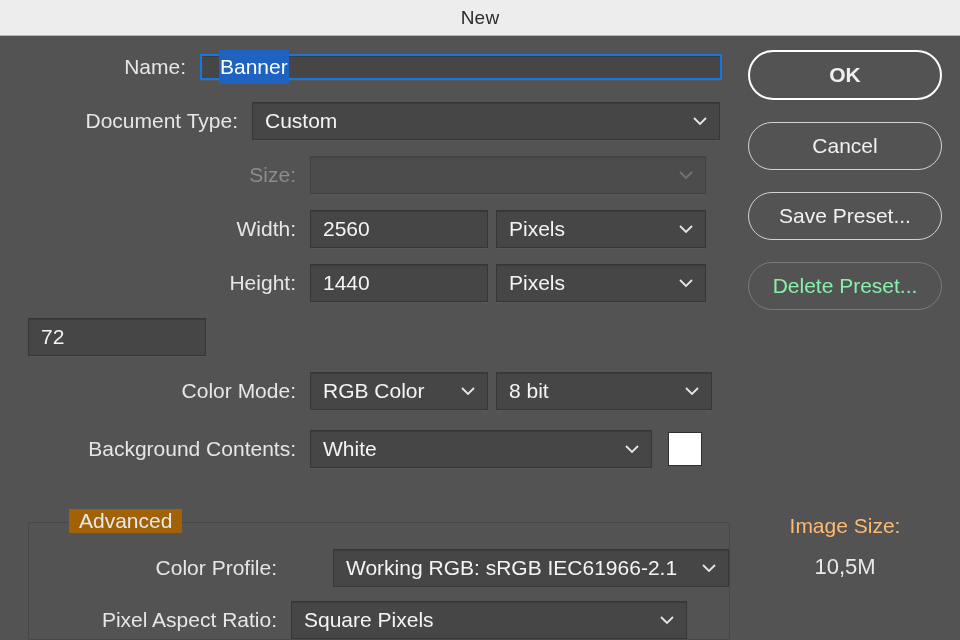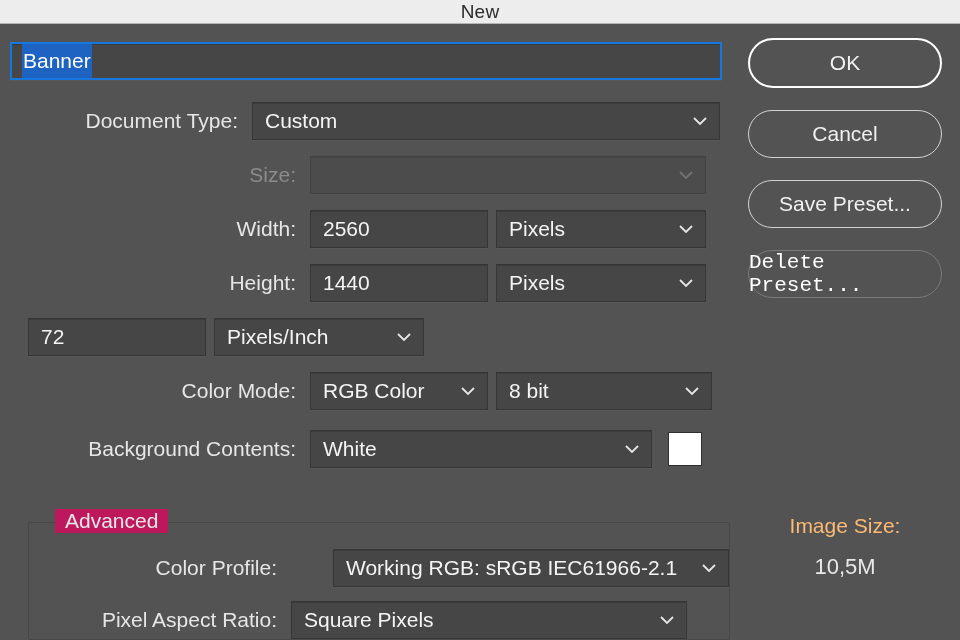--- a/index.html
+++ b/index.html
@@ -64,27 +64,26 @@
     color: #f0f0f0;
     font-size: 21px;
     display: flex;
     align-items: center;
     justify-content: center;
     cursor: default;
   }
   .pill-btn.primary {
     border-width: 2.5px;
     border-color: #ffffff;
-    font-weight: 400;
+    font-weight: 700;
     text-align: right;
   }
   .pill-btn.disabled {
     border-color: #7a7a7a;
-    color: #ffffff;
-    font-family: Liberation Mono, monospace;
+    color: #86efac;
   }
 
   .row {
     display: flex;
     align-items: center;
     margin-bottom: 16px;
   }
   .label {
     width: 268px;
     text-align: right;
@@ -105,22 +104,22 @@
     font-size: 21px;
     padding: 0 12px;
     display: flex;
     align-items: center;
     position: relative;
     box-sizing: border-box;
   }
   .text-input { flex: 1; }
   .text-input.selected {
     border: 2px solid #1677e0;
-    padding: 0 10px;
-    height: 38px;
+    padding: 0 17px;
+    height: 26px;
   }
   .sel-bg {
     background: #1e62c2;
     color: #ffffff;
     padding: 0 1px;
     border-radius: 1px;
     line-height: 34px;
     display: inline-block;
   }
 
@@ -158,22 +157,22 @@
   .adv-group {
     border: 1px solid #474747;
     border-radius: 2px;
     margin: 0 0 0 18px;
     padding-top: 26px;
     position: relative;
   }
   .adv-legend {
     position: absolute;
     top: -14px;
-    left: 26px;
-    background: #be185d;
+    left: 40px;
+    background: #a16207;
     padding: 0 10px;
     font-size: 21px;
   }
 
   .imgsize-block {
     margin-top: auto;
     text-align: center;
     padding-bottom: 60px;
     padding-top: 170px;
   }
@@ -190,20 +189,21 @@
 
   <div class="titlebar">
     <span>New</span>
   </div>
 
   <div class="body">
 
     <div class="form-col">
 
       <div class="row" style="margin-left:0; margin-bottom:14px; margin-top:4px;">
+        <div class="label" style="width:176px;">Name:</div>
         <div class="text-input selected" style="flex:1; margin-right:8px;">
           <span class="sel-bg">Banner</span>
         </div>
       </div>
 
       <div class="group" style="padding-top:0; border-top:none; border-left:none; border-right:none; border-bottom:none;">
        <div class="group-inner">
 
         <div class="row">
           <div class="label" style="width:258px; padding-left:0; text-align:right; margin-left:-40px; width:258px;"></div>
@@ -263,28 +263,20 @@
                   </svg>
             </span>
           </div>
         </div>
 
         <div class="row">
           <div class="num-input">
             <span>72</span>
           </div>
           <div style="width:8px;"></div>
-          <div class="dropdown" style="width:210px;">
-            <span class="value">Pixels/Inch</span>
-            <span class="chev">
-              <svg width="14" height="10" viewBox="0 0 14 10">
-                    <path d="M1 2 L7 8 L13 2" stroke="#e6e6e6" stroke-width="1.8" fill="none"></path>
-                  </svg>
-            </span>
-          </div>
         </div>
 
         <div class="row">
           <div class="label">Color Mode:</div>
           <div class="dropdown" style="width:178px;">
             <span class="value">RGB Color</span>
             <span class="chev">
               <svg width="14" height="10" viewBox="0 0 14 10">
                     <path d="M1 2 L7 8 L13 2" stroke="#e6e6e6" stroke-width="1.8" fill="none"></path>
                   </svg>

